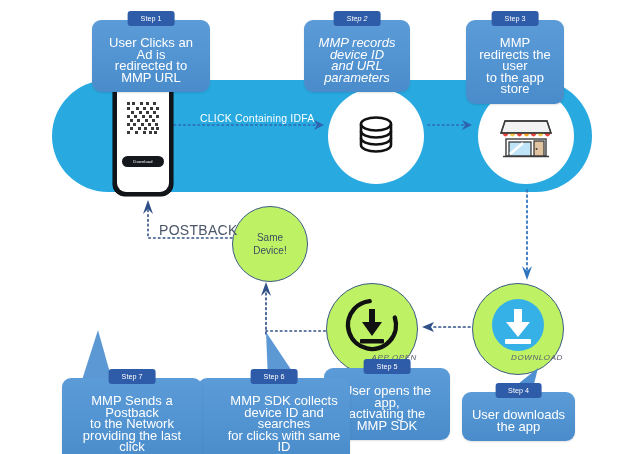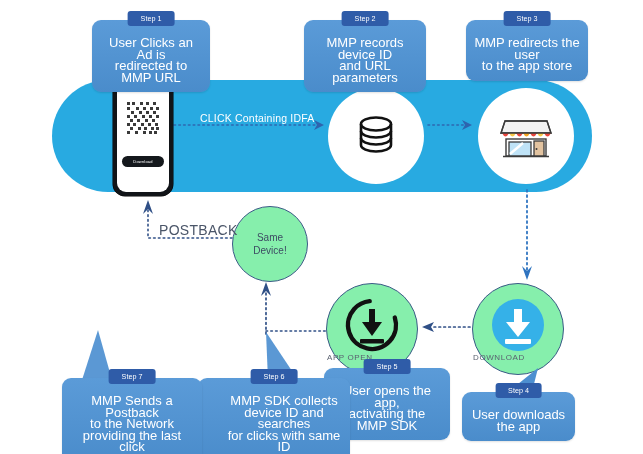--- a/index.html
+++ b/index.html
@@ -95,28 +95,28 @@
     padding:3px 13px;
     border-radius:3px;
     white-space:nowrap;
     z-index:9;
   }
   .tail{position:absolute;z-index:7;}
 
   
   .ocircle{
     position:absolute;border:1.2px solid #3c5a87;border-radius:50%;
-    background:#86efac;z-index:6;
+    background:#bef264;z-index:6;
     display:flex;flex-direction:column;align-items:center;justify-content:center;
     color:#3d4b63;
   }
   #same-device{left:232px;top:206px;width:74px;height:74px;font-size:10px;line-height:13px;text-align:center;}
   #app-open{left:326px;top:283px;width:90px;height:90px;}
   #download{left:472px;top:283px;width:90px;height:90px;}
-  .circ-label{position:absolute;bottom:12px;left:0;right:0;text-align:left;font-size:8px;letter-spacing:.6px;color:#5a6170;}
+  .circ-label{position:absolute;bottom:12px;left:0;right:0;text-align:right;font-size:8px;letter-spacing:.6px;color:#5a6170;font-style:italic;}
 
   .postback-label{
     position:absolute;left:159px;top:222px;
     font-size:14px;color:#4a5568;letter-spacing:.3px;z-index:6;
   }
 
   svg{display:block;overflow:visible;}
 </style>
 </head>
 <body>
@@ -226,30 +226,30 @@
   </svg>
   <div class="bubble" style="left:92px;top:20px;width:118px;">
     <div class="badge">Step 1</div>
     <span class="btext">User Clicks an Ad is
 redirected to MMP URL</span>
   </div>
 
   <svg class="tail" style="left:342px;top:48px;width:46px;height:36px;">
     <path d="M0,0 L28,0 L16,34 Z" fill="#4d8fd0"></path>
   </svg>
-  <div class="bubble" style="left:304px;top:20px;width:122px;">
+  <div class="bubble" style="left:304px;top:20px;width:106px;font-style:italic;">
     <div class="badge">Step 2</div>
     <span class="btext">MMP records device ID
 and URL parameters</span>
   </div>
 
   <svg class="tail" style="left:498px;top:48px;width:46px;height:36px;">
     <path d="M0,0 L28,0 L16,34 Z" fill="#4d8fd0"></path>
   </svg>
-  <div class="bubble" style="left:466px;top:20px;width:122px;">
+  <div class="bubble" style="left:466px;top:20px;width:98px;">
     <div class="badge">Step 3</div>
     <span class="btext">MMP redirects the user
 to the app store</span>
   </div>
 
   <svg style="position:absolute;left:519px;top:190px;width:16px;height:96px;z-index:2;">
     <line x1="8" y1="0" x2="8" y2="80" stroke="#2f74c0" stroke-width="1.8" stroke-dasharray="1.8 3.4" stroke-linecap="round"></line>
     <path d="M3,76 L8,90 L13,76 L8,81 Z" fill="#2f74c0"></path>
   </svg>
 

